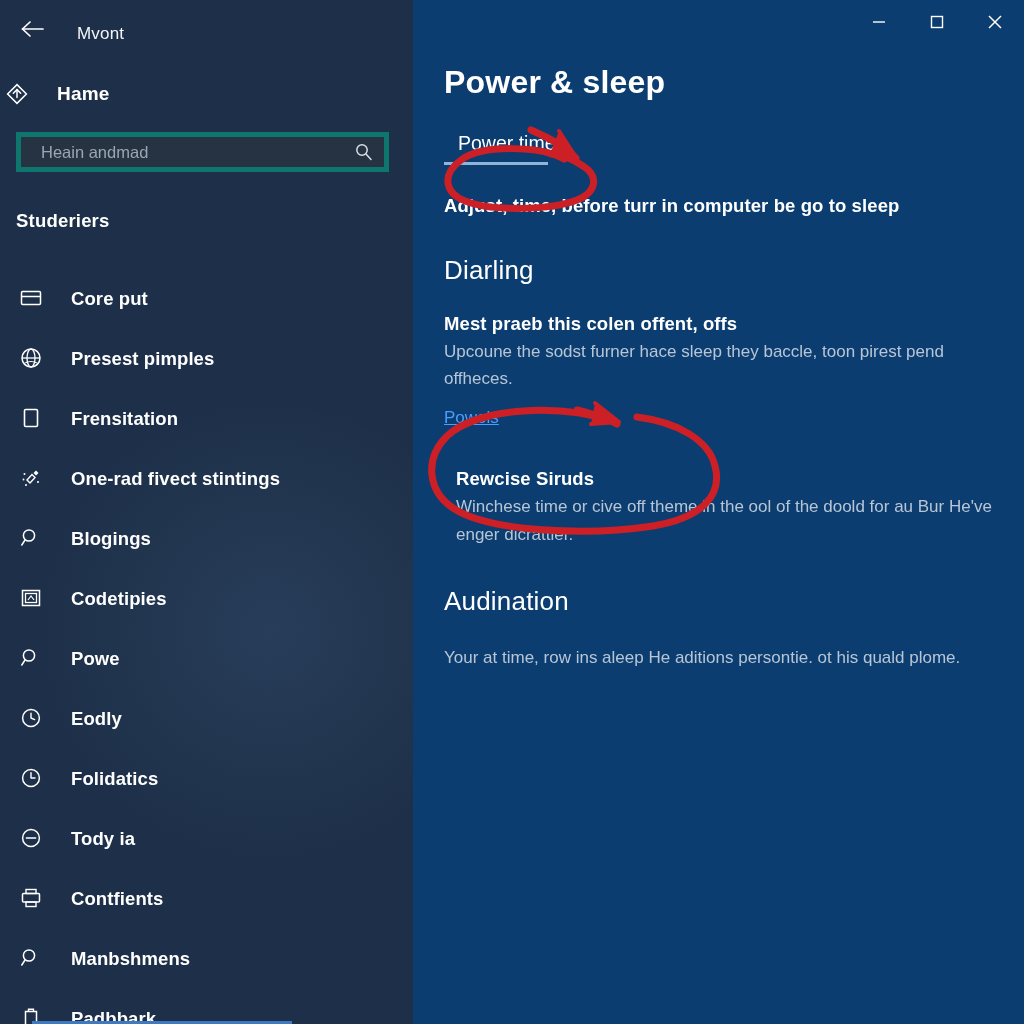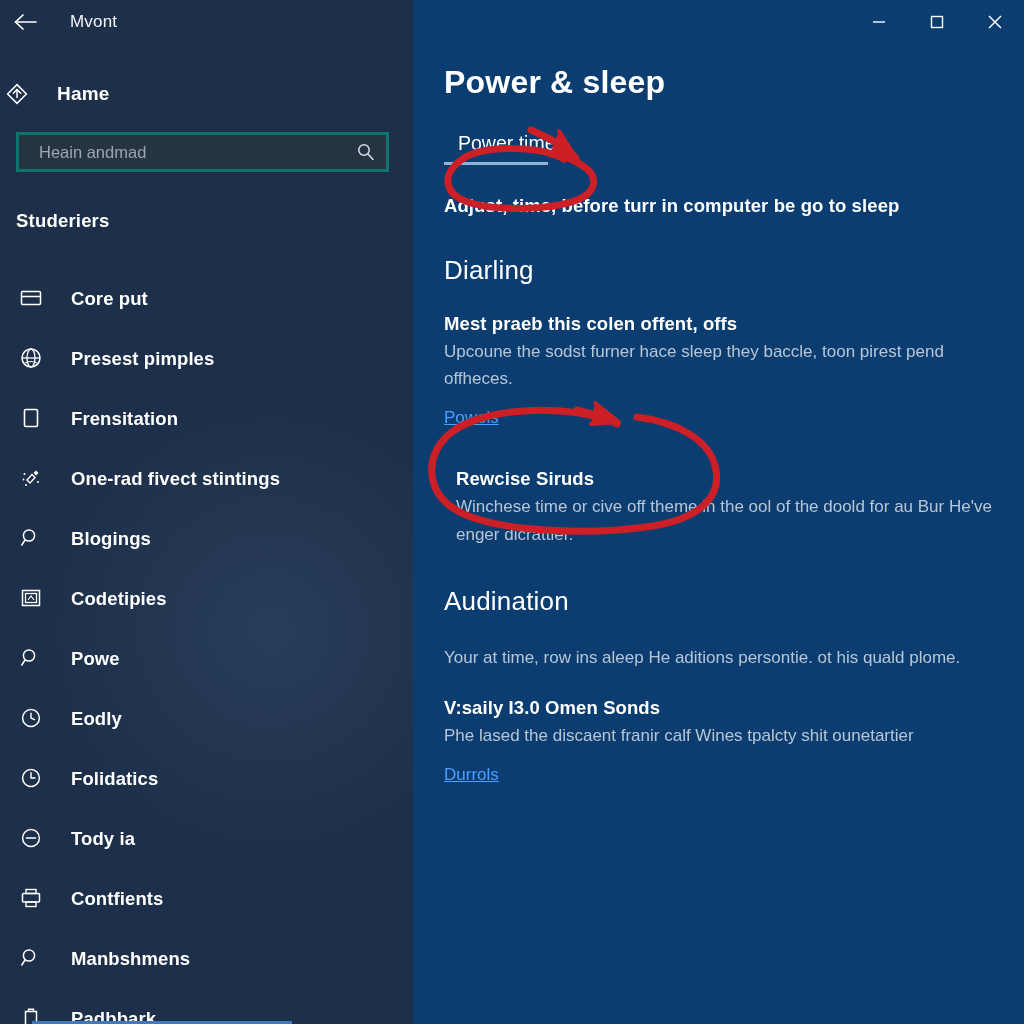--- a/index.html
+++ b/index.html
@@ -40,22 +40,22 @@
     height: 460px;
     border-radius: 50%;
     background: radial-gradient(circle, rgba(90,130,175,0.16) 0%, rgba(90,130,175,0.0) 70%);
     pointer-events: none;
   }
   .sidebar-inner { position: relative; z-index: 2; }
 
   .titlebar {
     height: 44px;
     display: flex;
-    align-items: center;
-    padding-left: 8px;
+    align-items: flex-end;
+    padding-left: 15px;
   }
   .back-btn {
     width: 34px;
     height: 30px;
     display: flex;
     align-items: center;
     justify-content: center;
     color: #ffffff;
   }
   .back-btn svg { display: block; }
@@ -84,21 +84,21 @@
     color: #ffffff;
     font-size: 19px;
     font-weight: bold;
     letter-spacing: .2px;
   }
 
   .search-wrap {
     margin: 16px 24px 0 16px;
     height: 40px;
     background: #263342;
-    border: 3px solid #0f766e;
+    border: 5px solid #0f766e;
     display: flex;
     align-items: center;
     box-sizing: border-box;
   }
   .search-input {
     flex: 1;
     background: transparent;
     border: 0;
     outline: none;
     color: #d7dde3;
@@ -503,25 +503,20 @@
         <div class="block-title">Rewcise Siruds</div>
         <div class="block-body wide" style="max-width:582px;">Winchese time or cive off theme in the ool of the doold for au Bur He've enger dicrattier.</div>
       </div>
 
       <div class="group-head">Audination</div>
 
       <div class="block">
         <div class="block-body" style="max-width:530px;">Your at time, row ins aleep He aditions persontie. ot his quald plome.</div>
       </div>
 
-      <div class="block" style="margin-top:26px;">
-        <div class="block-title">V:saily I3.0 Omen Sonds</div>
-        <div class="block-body" style="max-width:560px;">Phe lased the discaent franir calf Wines tpalcty shit ounetartier</div>
-        <a class="link">Durrols</a>
-      </div>
 
     </div>
 
     <svg class="annot" viewBox="0 0 611 1024">
       <g fill="none" stroke="#cc2026" stroke-width="7" stroke-linecap="round" stroke-linejoin="round" transform="translate(18,18)">
         <path d="M133 141 C 110 128, 52 126, 30 142 C 10 157, 14 175, 34 183 C 62 194, 120 192, 146 182 C 166 174, 168 158, 152 148 C 140 140, 128 136, 120 136"></path>
         <path d="M100 112 C 118 120, 134 128, 145 140"></path>
         <path d="M128 113 L146 141 L119 136" fill="#cc2026" stroke="#cc2026" stroke-width="4"></path>
       </g>
       <g fill="none" stroke="#cc2026" stroke-width="7" stroke-linecap="round" stroke-linejoin="round" transform="translate(14,400)">

